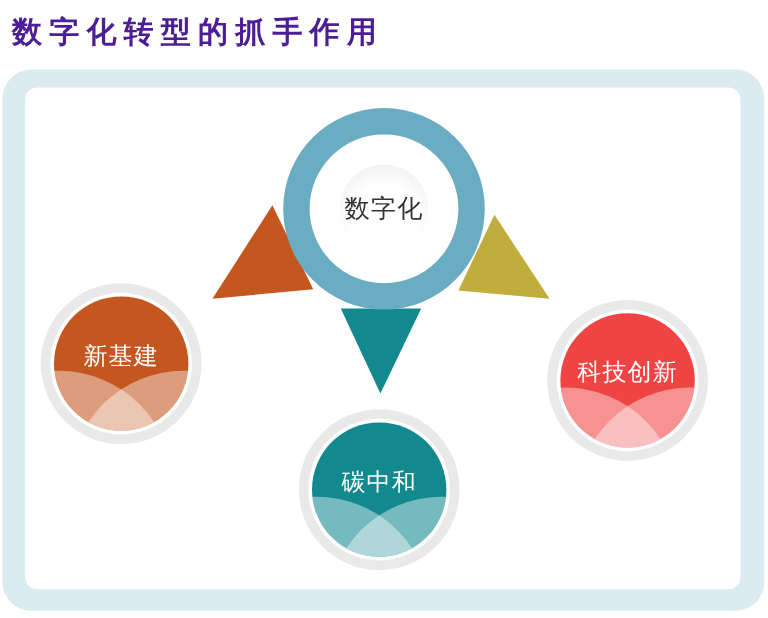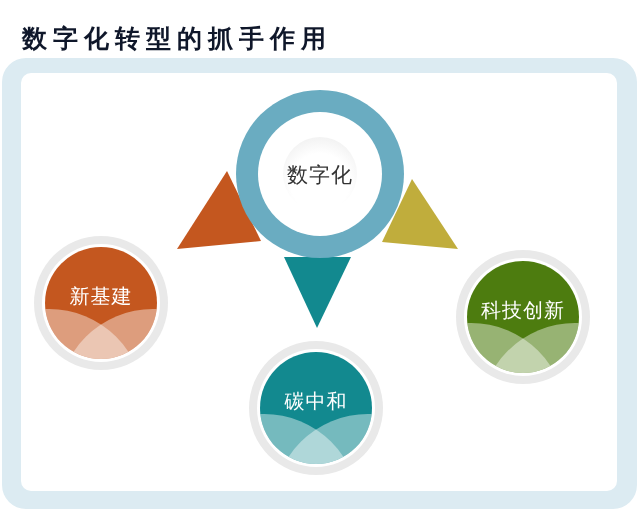--- a/index.html
+++ b/index.html
@@ -2,22 +2,22 @@
 <html><head>
 <meta charset="utf-8">
 <style>
   html,body{margin:0;padding:0;}
   body{
     width:640px;height:515px;position:relative;overflow:hidden;
     background:#ffffff;
     font-family:"Liberation Sans","DejaVu Sans",sans-serif;
   }
   .page-title{
-    position:absolute;left:6px;top:6px;margin:16px;
-    font-size:25px;font-weight:bold;color:#0f172a;
+    position:absolute;left:6px;top:6px;margin:4px;
+    font-size:25px;font-weight:bold;color:#4c1d95;
     letter-spacing:6px;white-space:nowrap;
   }
   
   .panel{
     position:absolute;left:2px;top:58px;width:635px;height:451px;
     border-radius:24px;z-index:0;
   }
   .panel-inner{
     position:absolute;left:19px;top:15px;right:20px;bottom:18px;
     background:#ffffff;border-radius:10px;
@@ -97,17 +97,17 @@
 <div class="satellite pos-bottom">
   <div class="sat-gap">
     <div class="ball" style="background-color: rgb(18, 137, 143);">
       <span class="ball-label">碳中和</span>
     </div>
   </div>
 </div>
 
 <div class="satellite pos-right">
   <div class="sat-gap">
-    <div class="ball" style="background-color: #4d7c0f;">
+    <div class="ball" style="background-color: #ef4444;">
       <span class="ball-label">科技创新</span>
     </div>
   </div>
 </div>
 
 </body></html>

